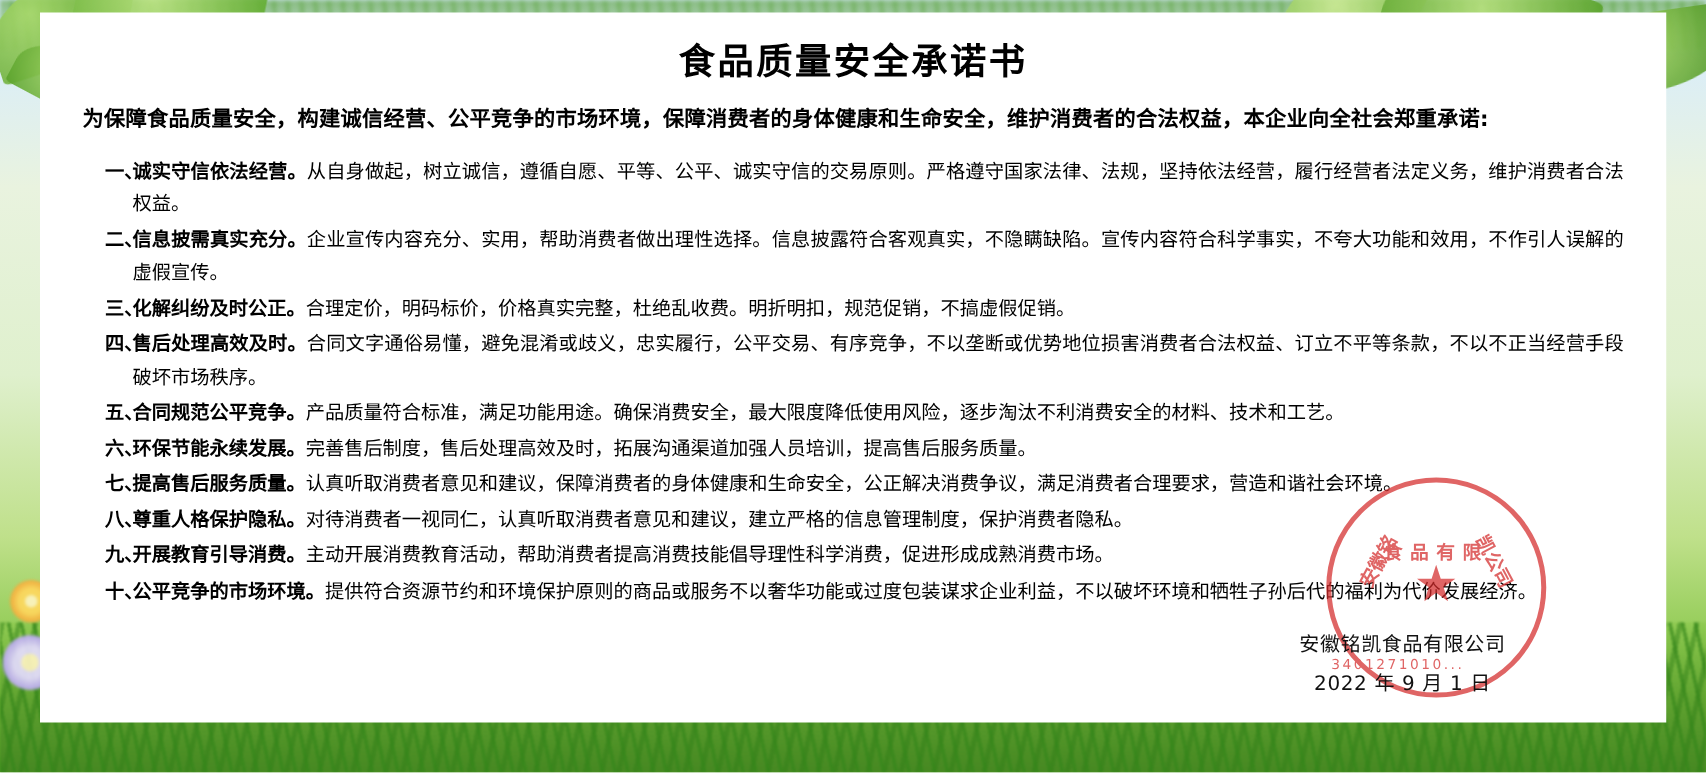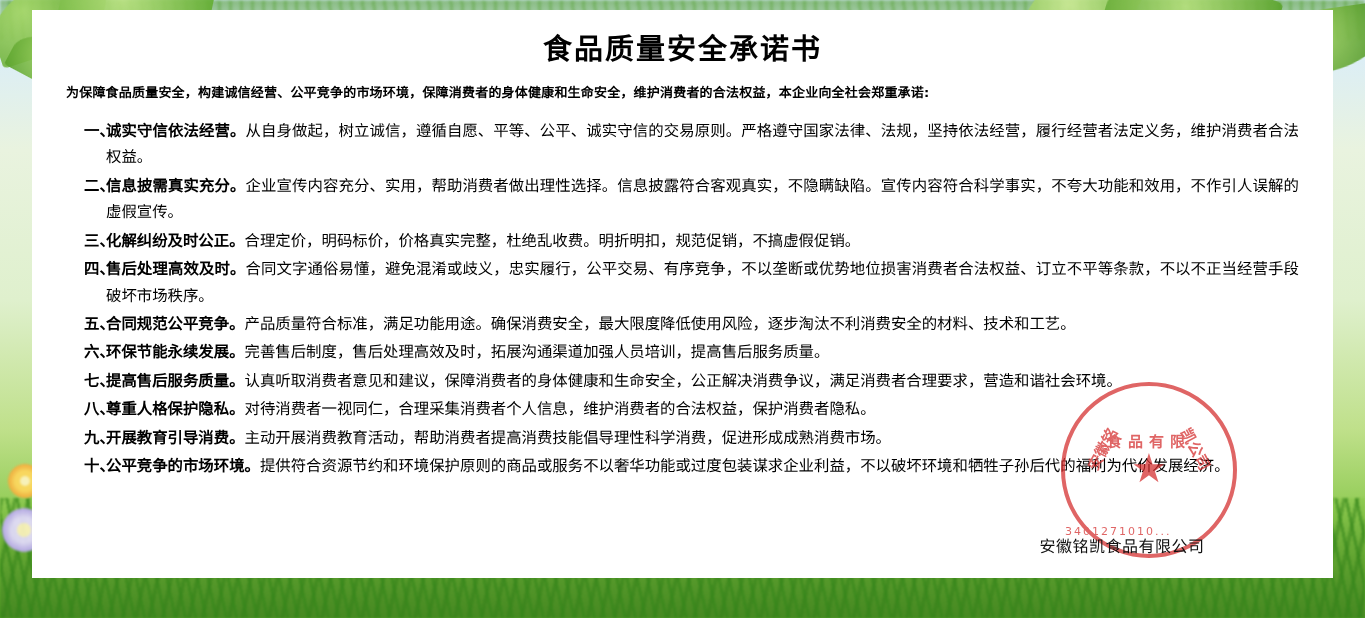--- a/index.html
+++ b/index.html
@@ -109,21 +109,21 @@
     text-align: center;
     font-size: 29px;
     font-weight: bold;
     letter-spacing: 2px;
     color: #000;
     margin: 6px 0 16px 0;
     line-height: 1.2;
   }
 
   .lead {
-    font-size: 13px;
+    font-size: 17px;
     font-weight: bold;
     color: #000;
     line-height: 1.6;
     margin: 0 0 14px 0;
     letter-spacing: .2px;
   }
 
   .clauses {
     margin: 0;
     padding: 0;
@@ -285,21 +285,21 @@
         <span class="clause-body"><span class="clause-head">环保节能永续发展。</span><span class="clause-text">完善售后制度，售后处理高效及时，拓展沟通渠道加强人员培训，提高售后服务质量。</span></span>
       </li>
 
       <li class="clause">
         <span class="clause-num">七、</span>
         <span class="clause-body"><span class="clause-head">提高售后服务质量。</span><span class="clause-text">认真听取消费者意见和建议，保障消费者的身体健康和生命安全，公正解决消费争议，满足消费者合理要求，营造和谐社会环境。</span></span>
       </li>
 
       <li class="clause">
         <span class="clause-num">八、</span>
-        <span class="clause-body"><span class="clause-head">尊重人格保护隐私。</span><span class="clause-text">对待消费者一视同仁，合理采集消费者个人信息，维护消费者的合法权益，保护消费者隐私。</span></span>
+        <span class="clause-body"><span class="clause-head">尊重人格保护隐私。</span><span class="clause-text">对待消费者一视同仁，认真听取消费者意见和建议，建立严格的信息管理制度，保护消费者隐私。</span></span>
       </li>
 
       <li class="clause">
         <span class="clause-num">九、</span>
         <span class="clause-body"><span class="clause-head">开展教育引导消费。</span><span class="clause-text">主动开展消费教育活动，帮助消费者提高消费技能倡导理性科学消费，促进形成成熟消费市场。</span></span>
       </li>
 
       <li class="clause">
         <span class="clause-num">十、</span>
         <span class="clause-body"><span class="clause-head">公平竞争的市场环境。</span><span class="clause-text">提供符合资源节约和环境保护原则的商品或服务不以奢华功能或过度包装谋求企业利益，不以破坏环境和牺牲子孙后代的福利为代价发展经济。</span></span>
@@ -310,16 +310,17 @@
     <div class="seal">
       <div class="seal-top">食品有限</div>
       <div class="seal-arc-left">安徽铭</div>
       <div class="seal-arc-right">凯公司</div>
       <div class="star">★</div>
       <div class="seal-bottom">3401271010...</div>
     </div>
 
     <div class="signature-block">
       <div class="sig-line">安徽铭凯食品有限公司</div>
+      <div class="sig-line">2022 年 9 月 1 日</div>
     </div>
 
   </div>
 </div>
 
 </body></html>

